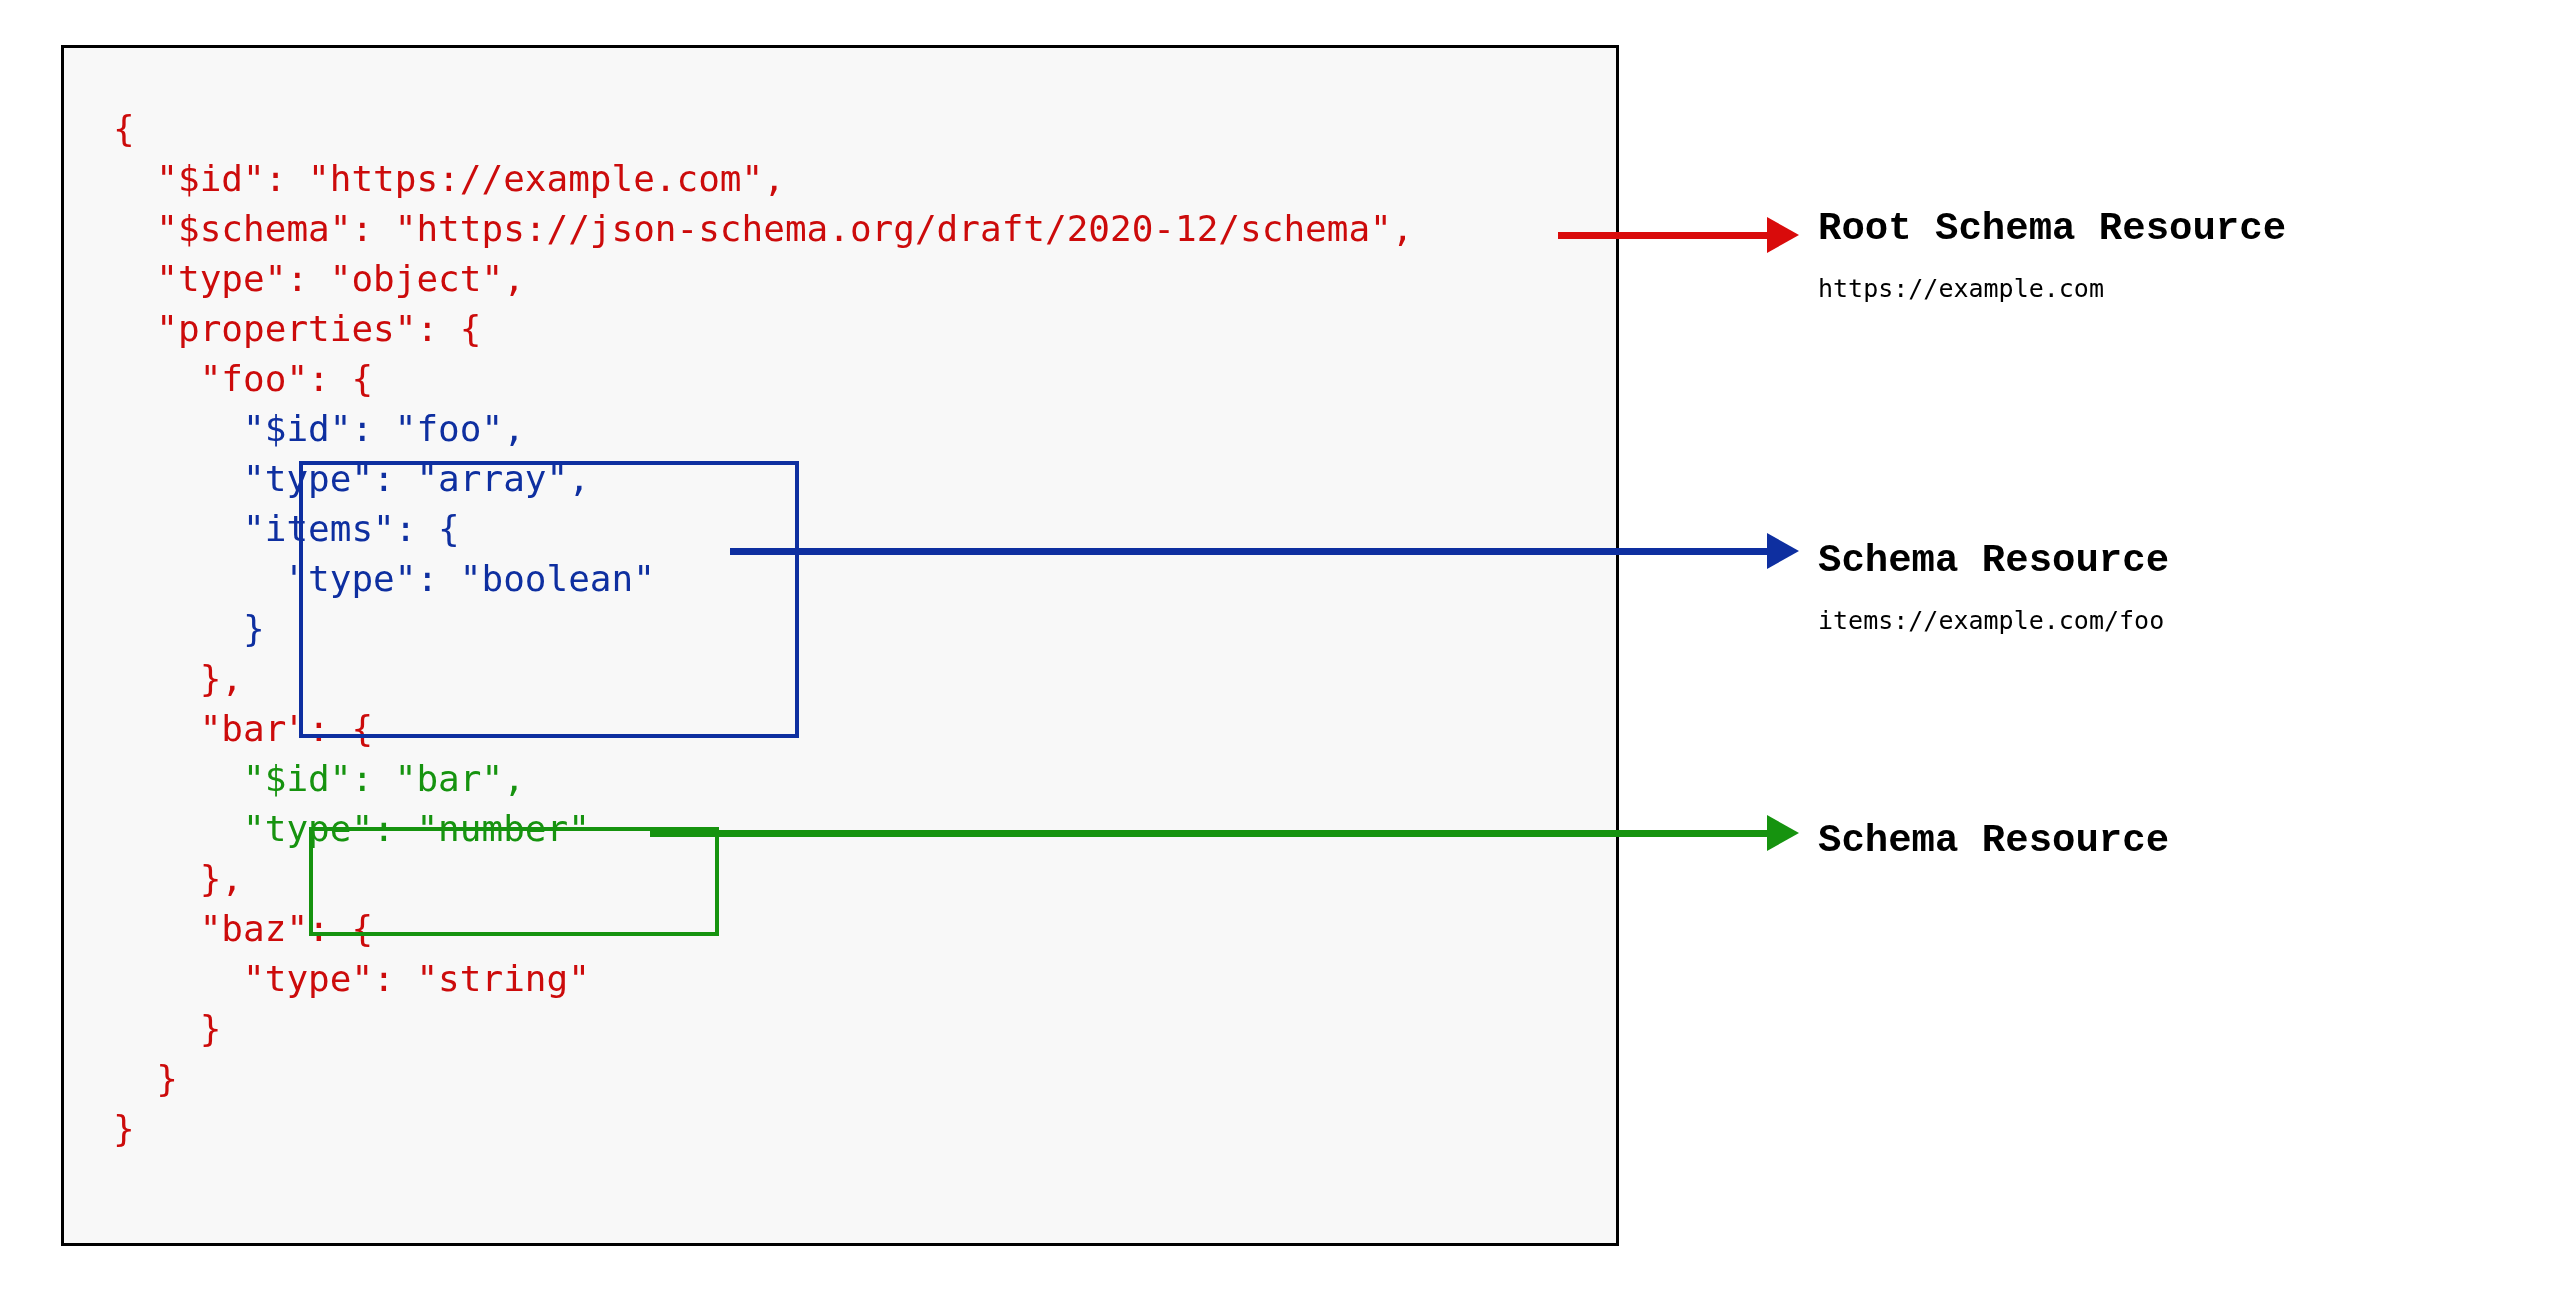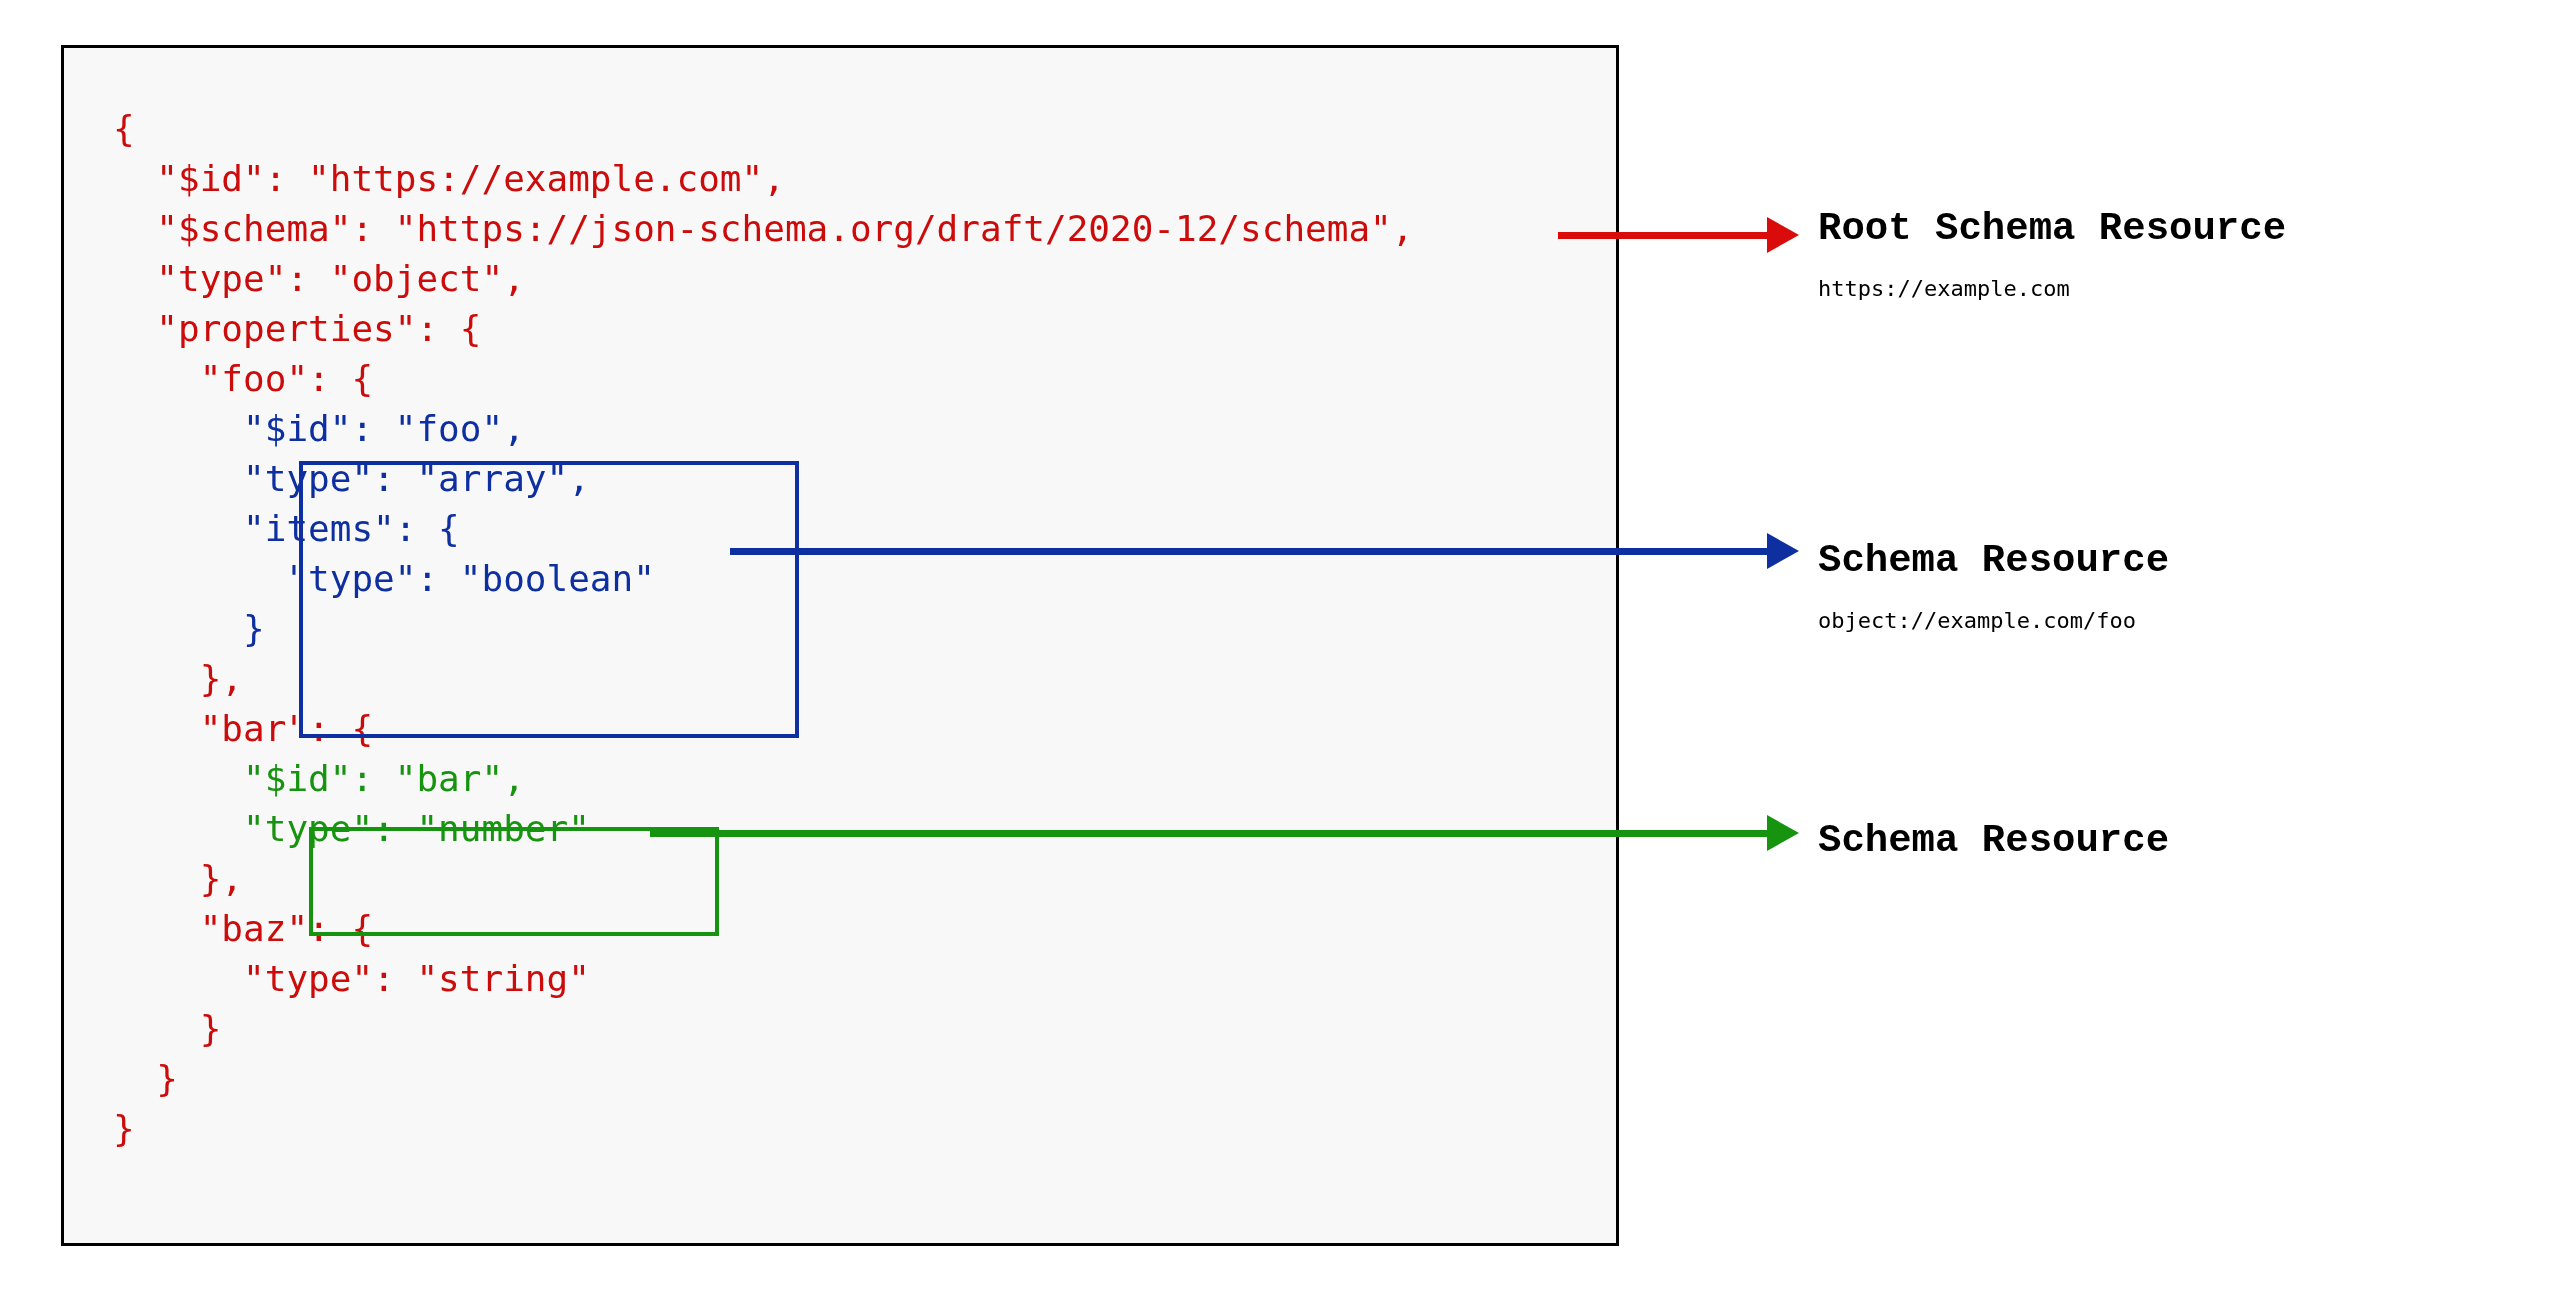--- a/index.html
+++ b/index.html
@@ -99,21 +99,21 @@
     font-family: Liberation Mono, monospace;
     font-size: 39px;
     font-weight: bold;
     color: #000000;
     line-height: 46px;
     white-space: nowrap;
   }
   .label-uri {
     margin-top: 17px;
     font-family: "DejaVu Sans Mono", "Liberation Mono", monospace;
-    font-size: 22px;
+    font-size: 25px;
     color: #000000;
     line-height: 40px;
     white-space: nowrap;
   }
 </style>
 </head>
 <body>
 
 <div id="code-panel">
 
@@ -133,19 +133,19 @@
 <div class="arrow-line" id="arrow-bar-line"></div>
 <div class="arrow-head" id="arrow-bar-head"></div>
 
 <div class="label-group" id="label-root">
   <div class="label-title">Root Schema Resource</div>
   <div class="label-uri">https://example.com</div>
 </div>
 
 <div class="label-group" id="label-foo">
   <div class="label-title">Schema Resource</div>
-  <div class="label-uri">object://example.com/foo</div>
+  <div class="label-uri">items://example.com/foo</div>
 </div>
 
 <div class="label-group" id="label-bar">
   <div class="label-title">Schema Resource</div>
 </div>
 
 
 </body></html>

